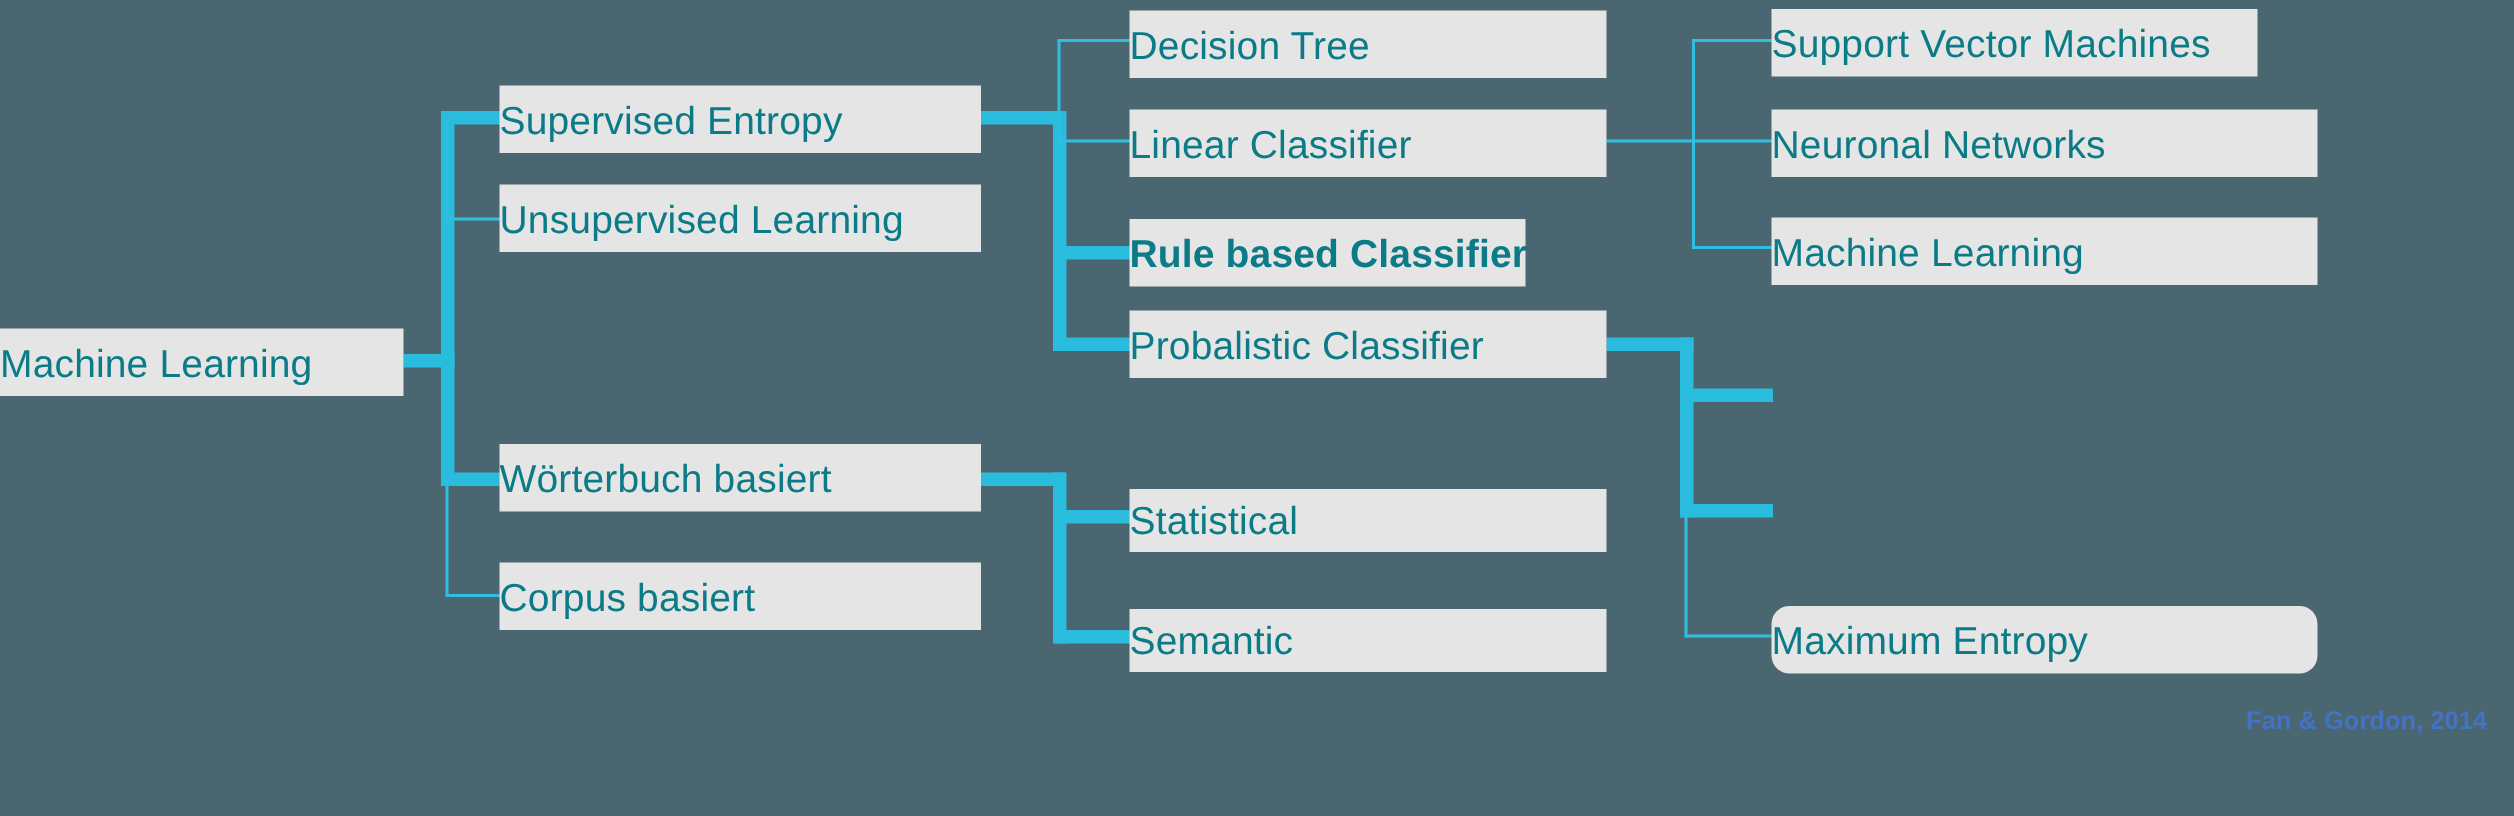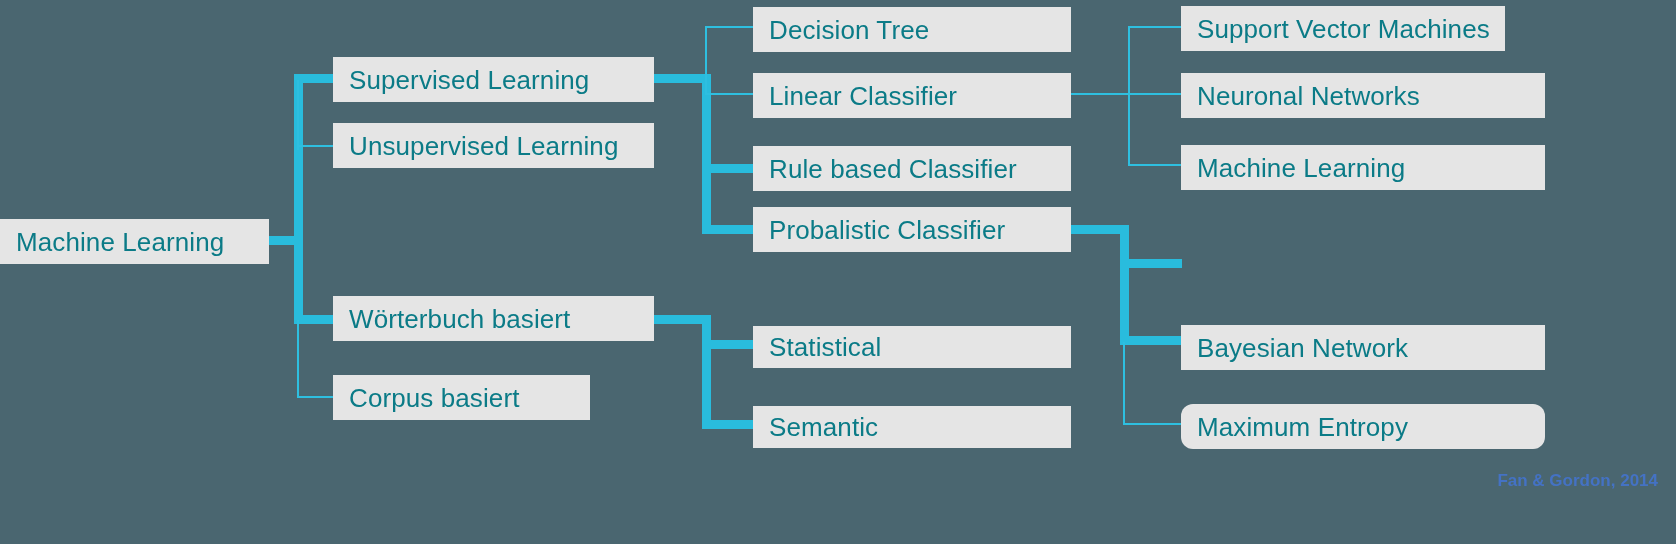--- a/index.html
+++ b/index.html
@@ -16,21 +16,20 @@
     overflow: hidden;
   }
   .node {
     position: absolute;
     background: #e5e5e5;
     color: #0b7b87;
     font-size: 26px;
     line-height: 1;
     display: flex;
     align-items: center;
-    padding-left: 16px;
     box-sizing: border-box;
     white-space: nowrap;
     letter-spacing: 0.1px;
   }
   .conn {
     position: absolute;
     background: #29bcdd;
   }
   .conn.thin {
     background: #2ebfe0;
@@ -84,46 +83,45 @@
   <div class="conn thin" style="left:1123px; top:342px; width:2px; height:83px;"></div>
   <div class="conn thin" style="left:1123px; top:423px; width:59px; height:2px;"></div>
 
   <div class="conn" style="left:654px; top:315px; width:56px; height:9px;"></div>
   <div class="conn" style="left:702px; top:315px; width:9px; height:114px;"></div>
   <div class="conn" style="left:702px; top:340px; width:52px; height:9px;"></div>
   <div class="conn" style="left:702px; top:420px; width:52px; height:9px;"></div>
 
   <div class="node" style="left:0px; top:219px; width:269px; height:45px;">Machine Learning</div>
 
-  <div class="node" style="left:333px; top:57px; width:321px; height:45px;">Supervised Learning</div>
+  <div class="node" style="left:333px; top:57px; width:321px; height:45px;">Supervised Entropy</div>
 
   <div class="node" style="left:333px; top:123px; width:321px; height:45px;">Unsupervised Learning</div>
 
   <div class="node" style="left:333px; top:296px; width:321px; height:45px;">Wörterbuch basiert</div>
 
-  <div class="node" style="left:333px; top:375px; width:257px; height:45px;">Corpus basiert</div>
+  <div class="node" style="left:333px; top:375px; width:321px; height:45px;">Corpus basiert</div>
 
   <div class="node" style="left:753px; top:7px; width:318px; height:45px;">Decision Tree</div>
 
   <div class="node" style="left:753px; top:73px; width:318px; height:45px;">Linear Classifier</div>
 
-  <div class="node" style="left:753px; top:146px; width:318px; height:45px;">Rule based Classifier</div>
+  <div class="node" style="left:753px; top:146px; width:264px; height:45px;font-weight:bold;">Rule based Classifier</div>
 
   <div class="node" style="left:753px; top:207px; width:318px; height:45px;">Probalistic Classifier</div>
 
   <div class="node" style="left:753px; top:326px; width:318px; height:42px;">Statistical</div>
 
   <div class="node" style="left:753px; top:406px; width:318px; height:42px;">Semantic</div>
 
   <div class="node" style="left:1181px; top:6px; width:324px; height:45px;">Support Vector Machines</div>
 
   <div class="node" style="left:1181px; top:73px; width:364px; height:45px;">Neuronal Networks</div>
 
   <div class="node" style="left:1181px; top:145px; width:364px; height:45px;">Machine Learning</div>
 
 
-  <div class="node" style="left:1181px; top:325px; width:364px; height:45px;">Bayesian Network</div>
 
   <div class="node" style="left:1181px; top:404px; width:364px; height:45px;border-radius:12px;">Maximum Entropy</div>
 
   <div class="credit" style="right:18px; top:471px;">Fan &amp; Gordon, 2014</div>
 
 </div>
 
 </body></html>

